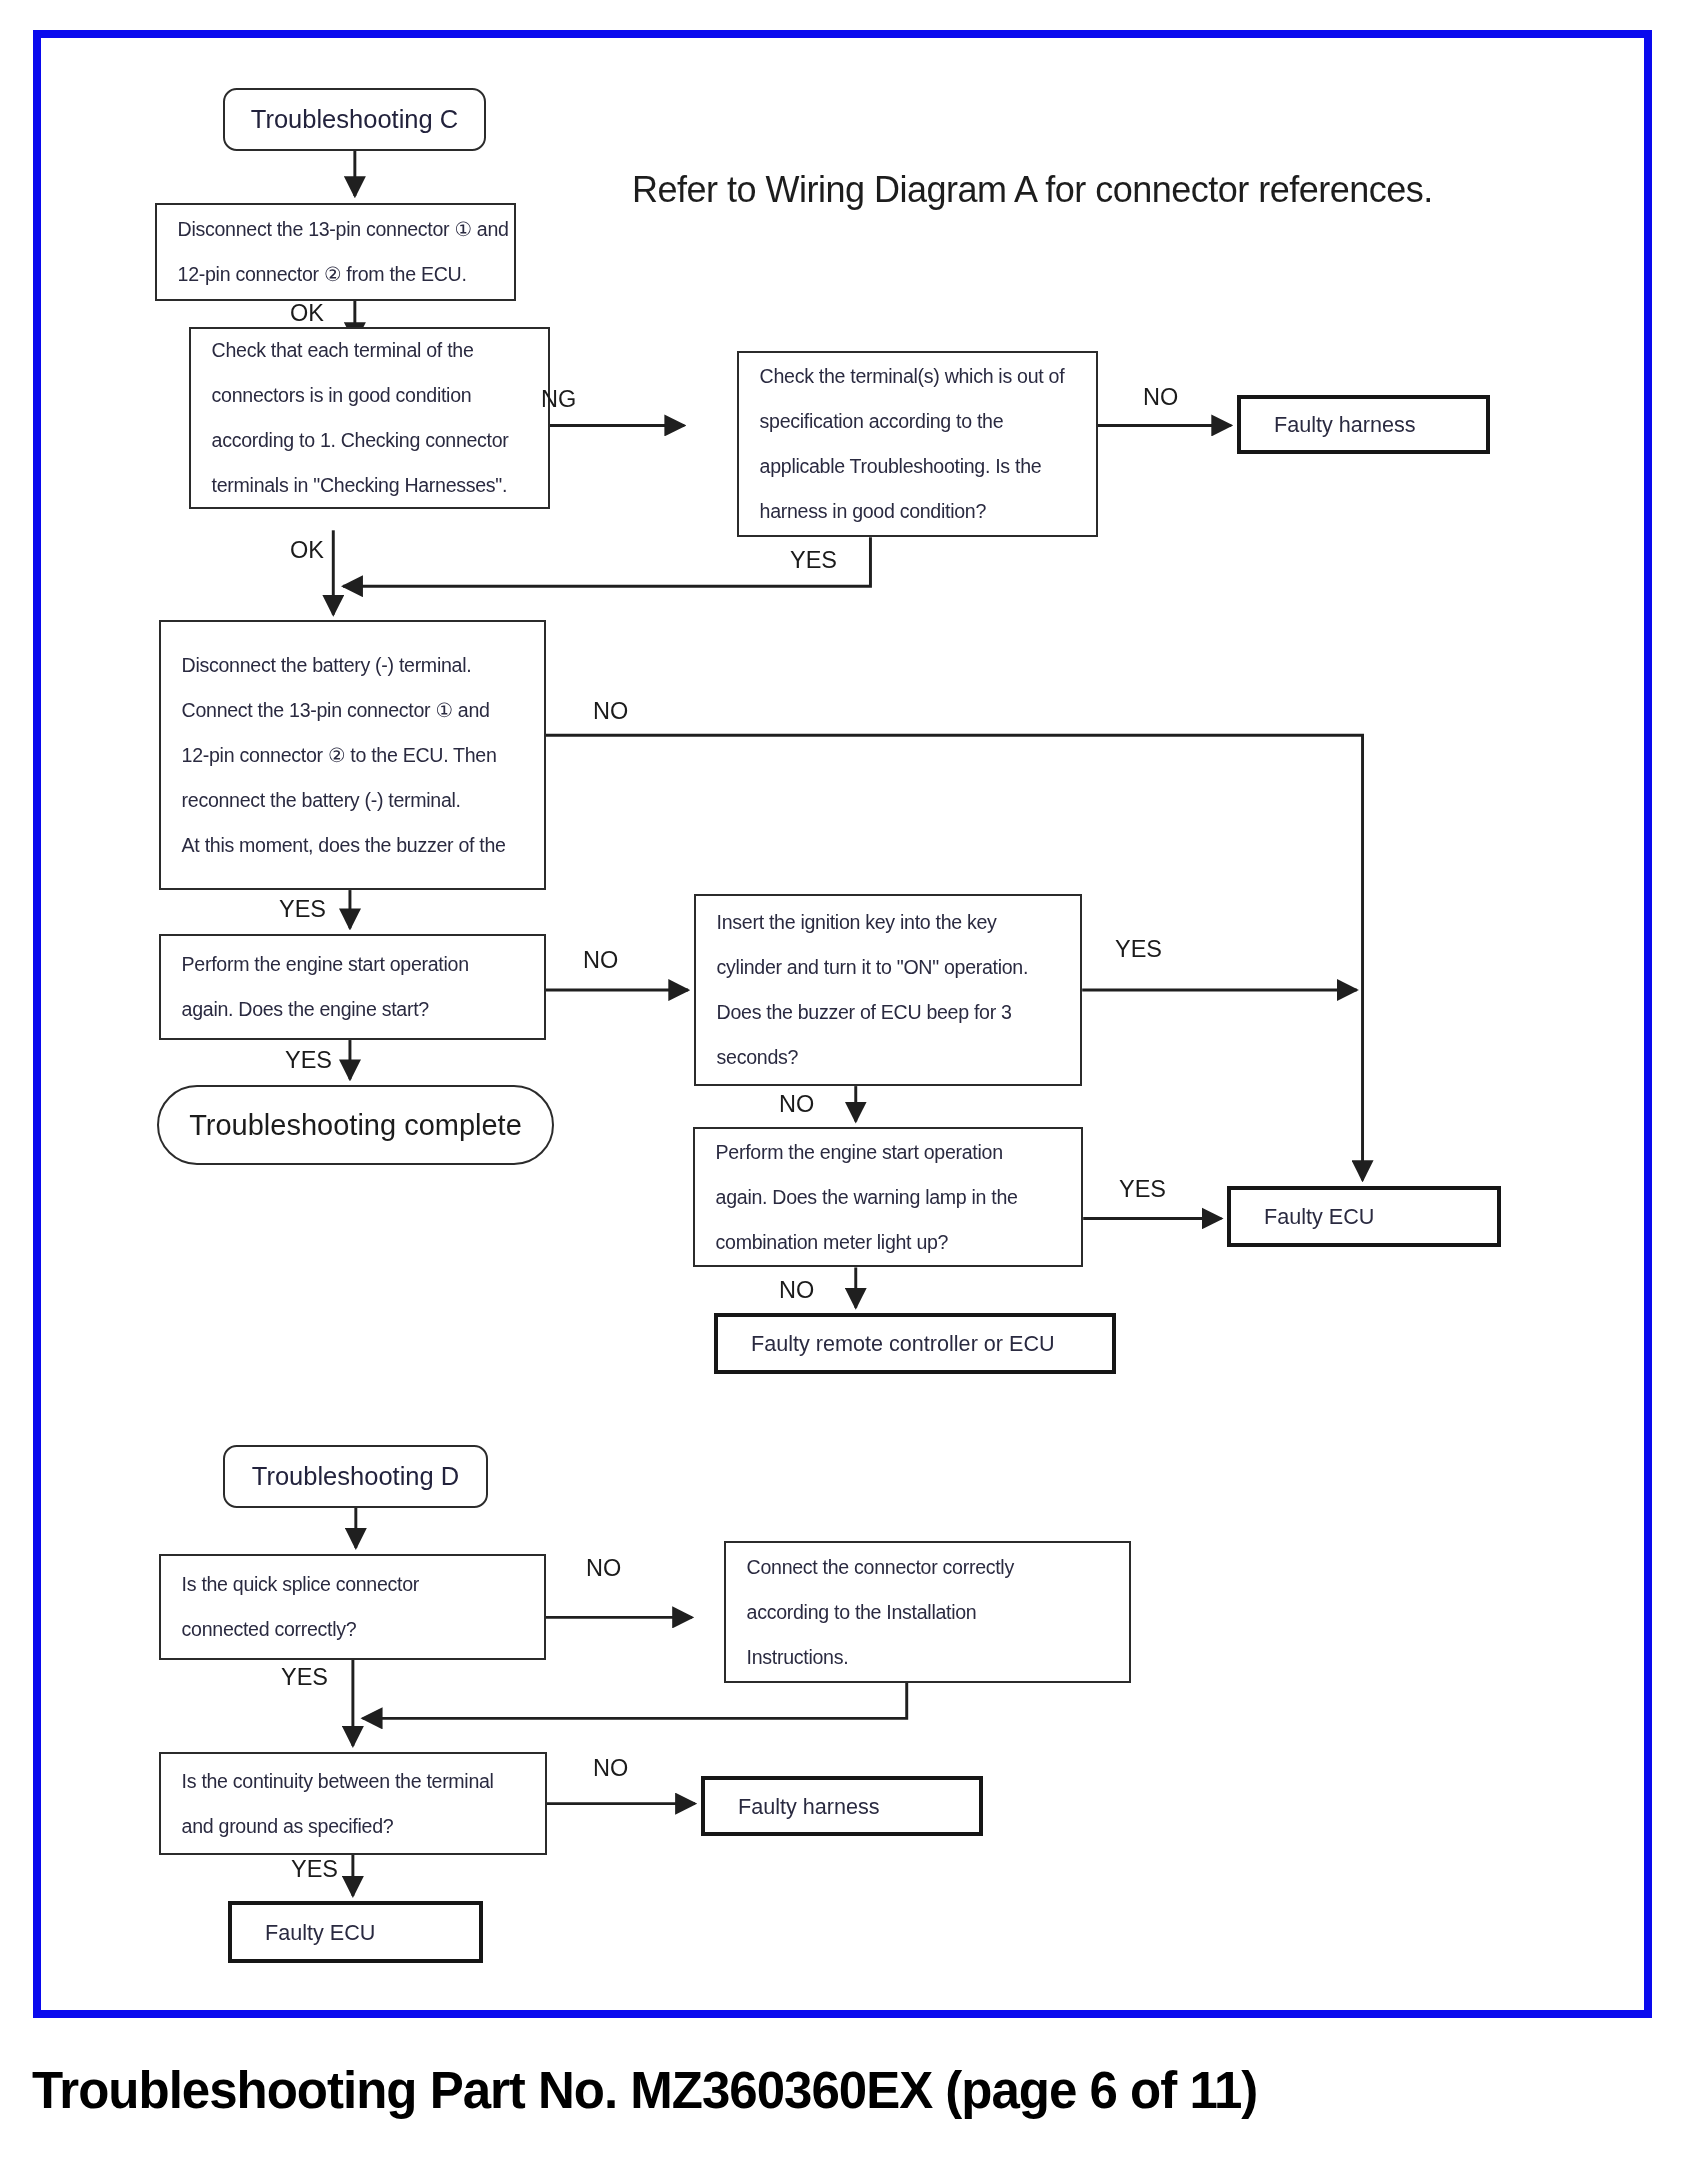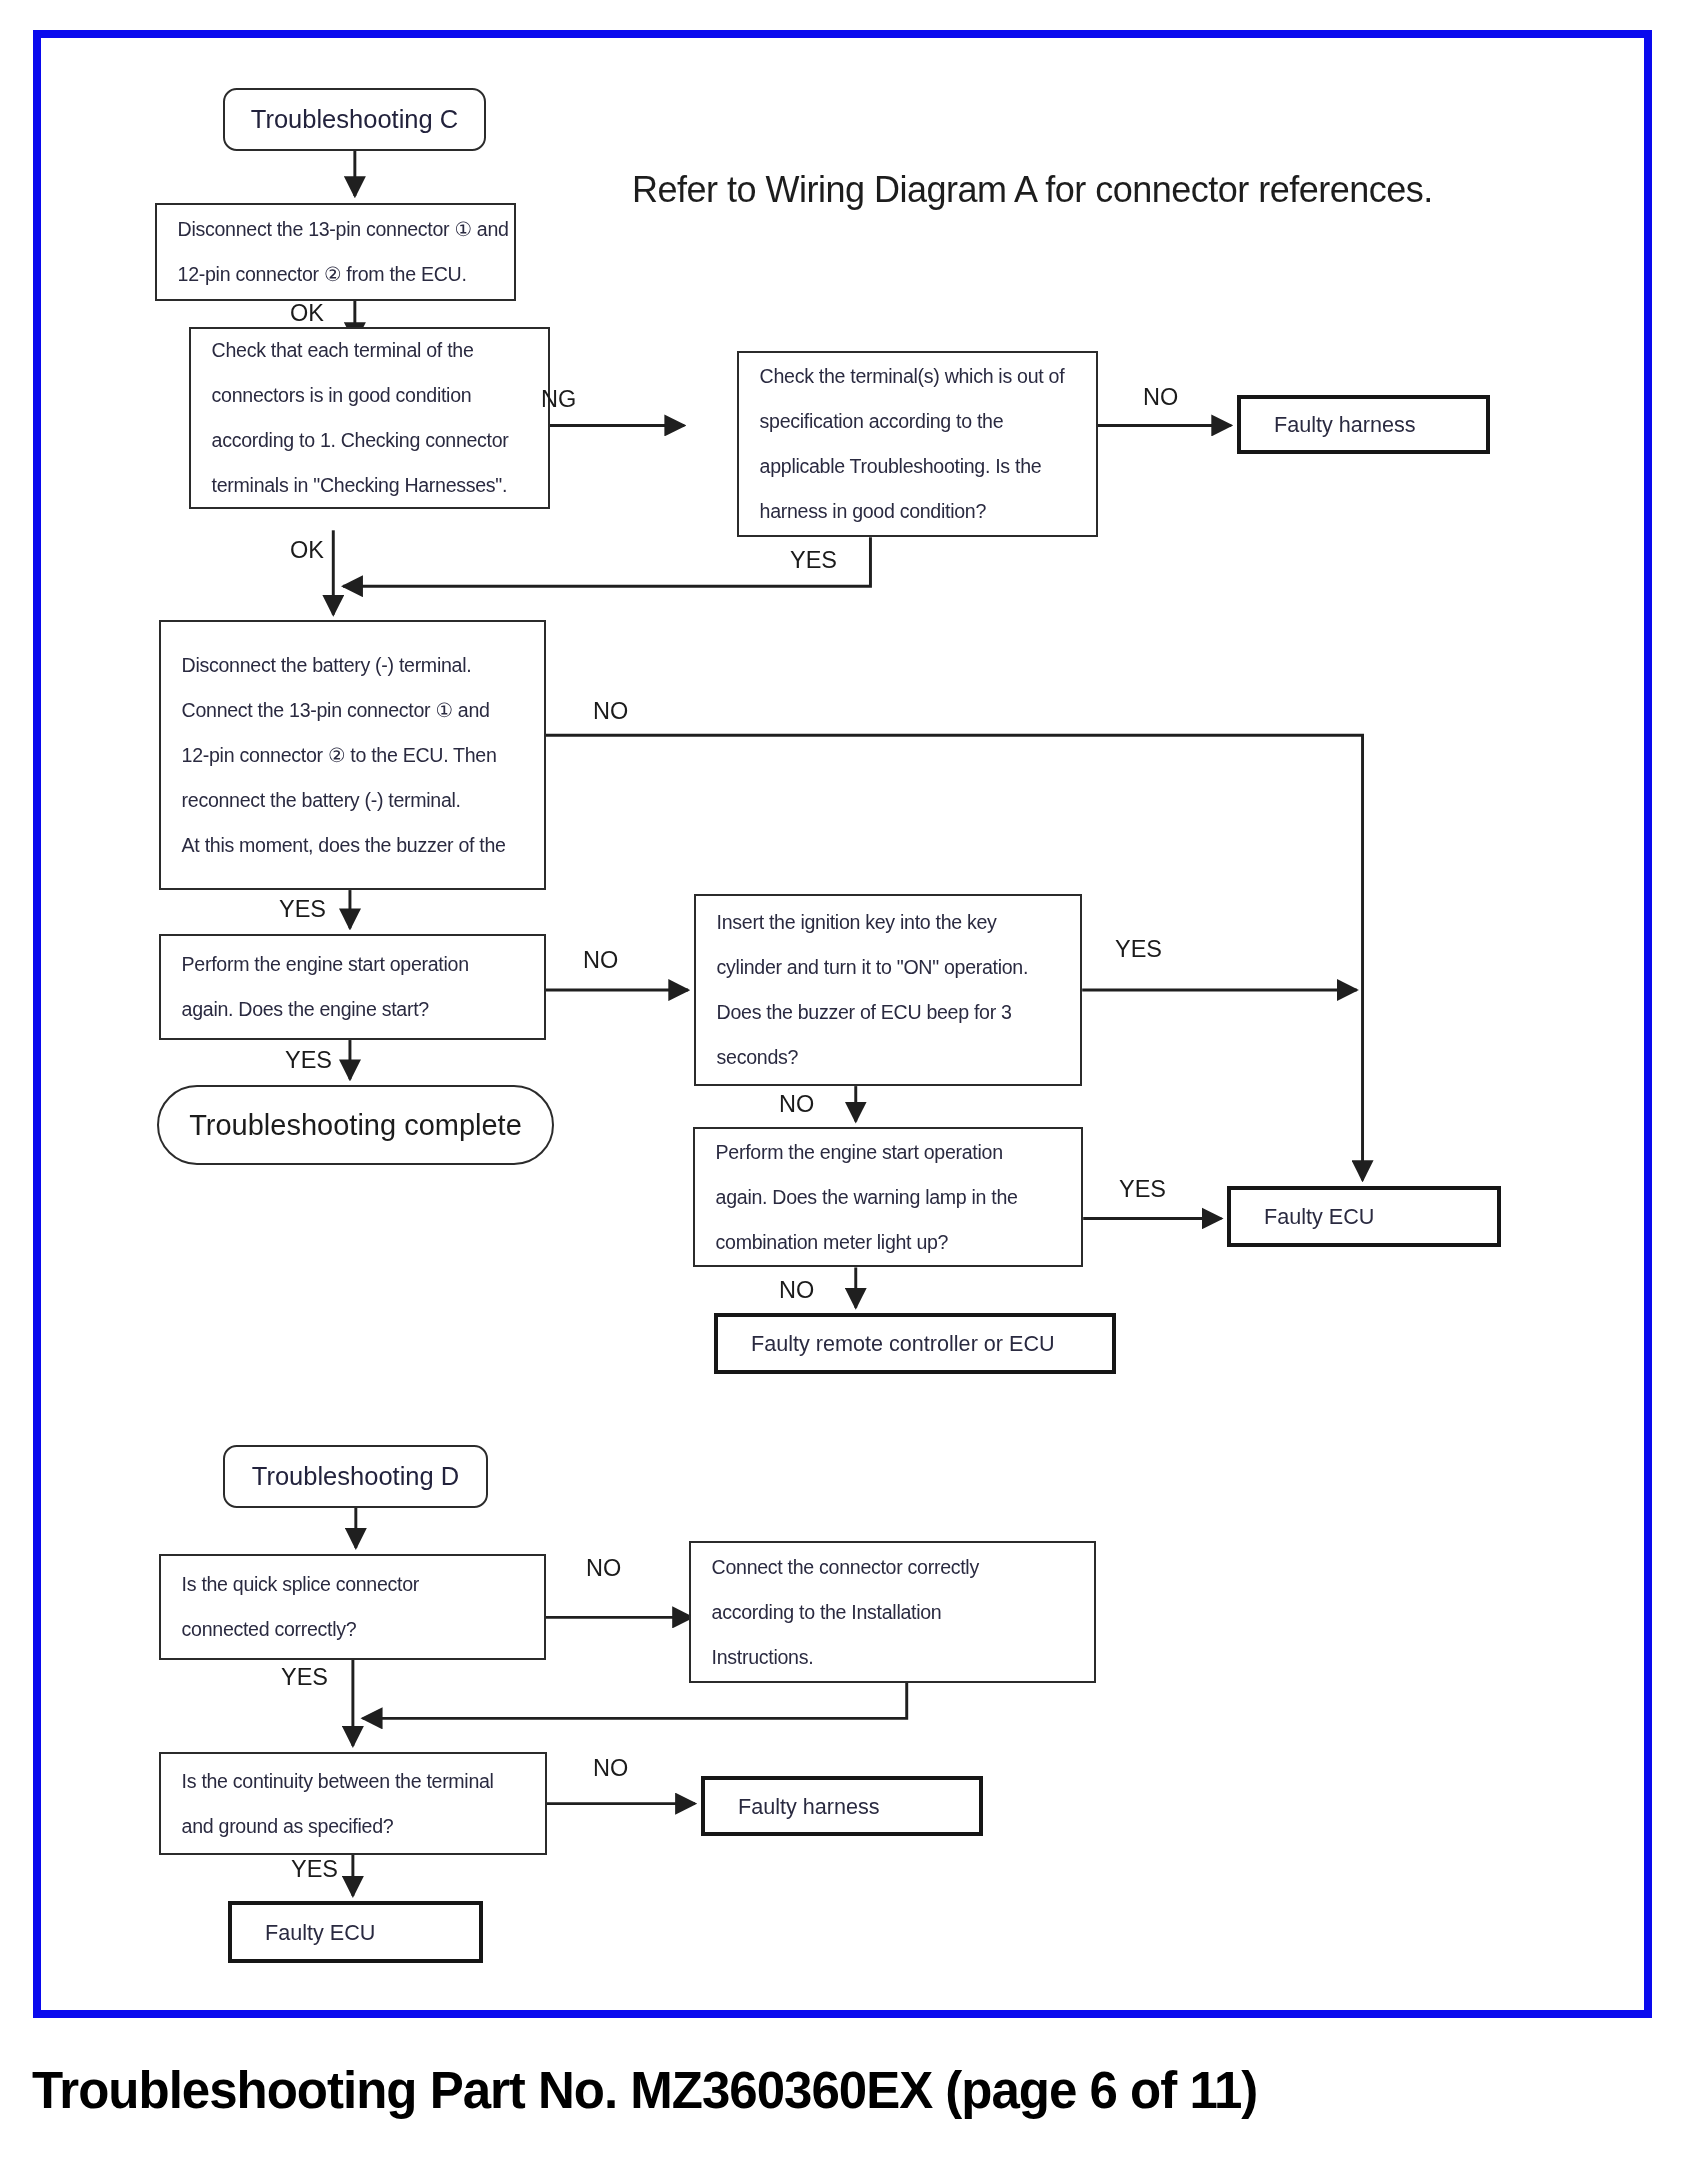--- a/index.html
+++ b/index.html
@@ -168,21 +168,21 @@
 
   <div class="node rounded" style="left:223px;top:1445px;width:265px;height:63px;">
     <div class="tl">Troubleshooting D</div>
   </div>
 
   <div class="node" style="left:159px;top:1554px;width:387px;height:106px;">
     <div class="tl">Is the quick splice connector</div>
     <div class="tl">connected correctly?</div>
   </div>
 
-  <div class="node" style="left:689px;top:1541px;width:407px;height:142px;">
+  <div class="node" style="left:724px;top:1541px;width:407px;height:142px;">
     <div class="tl">Connect the connector correctly</div>
     <div class="tl">according to the Installation</div>
     <div class="tl">Instructions.</div>
   </div>
 
   <div class="node" style="left:159px;top:1752px;width:388px;height:103px;">
     <div class="tl">Is the continuity between the terminal</div>
     <div class="tl">and ground as specified?</div>
   </div>
 

